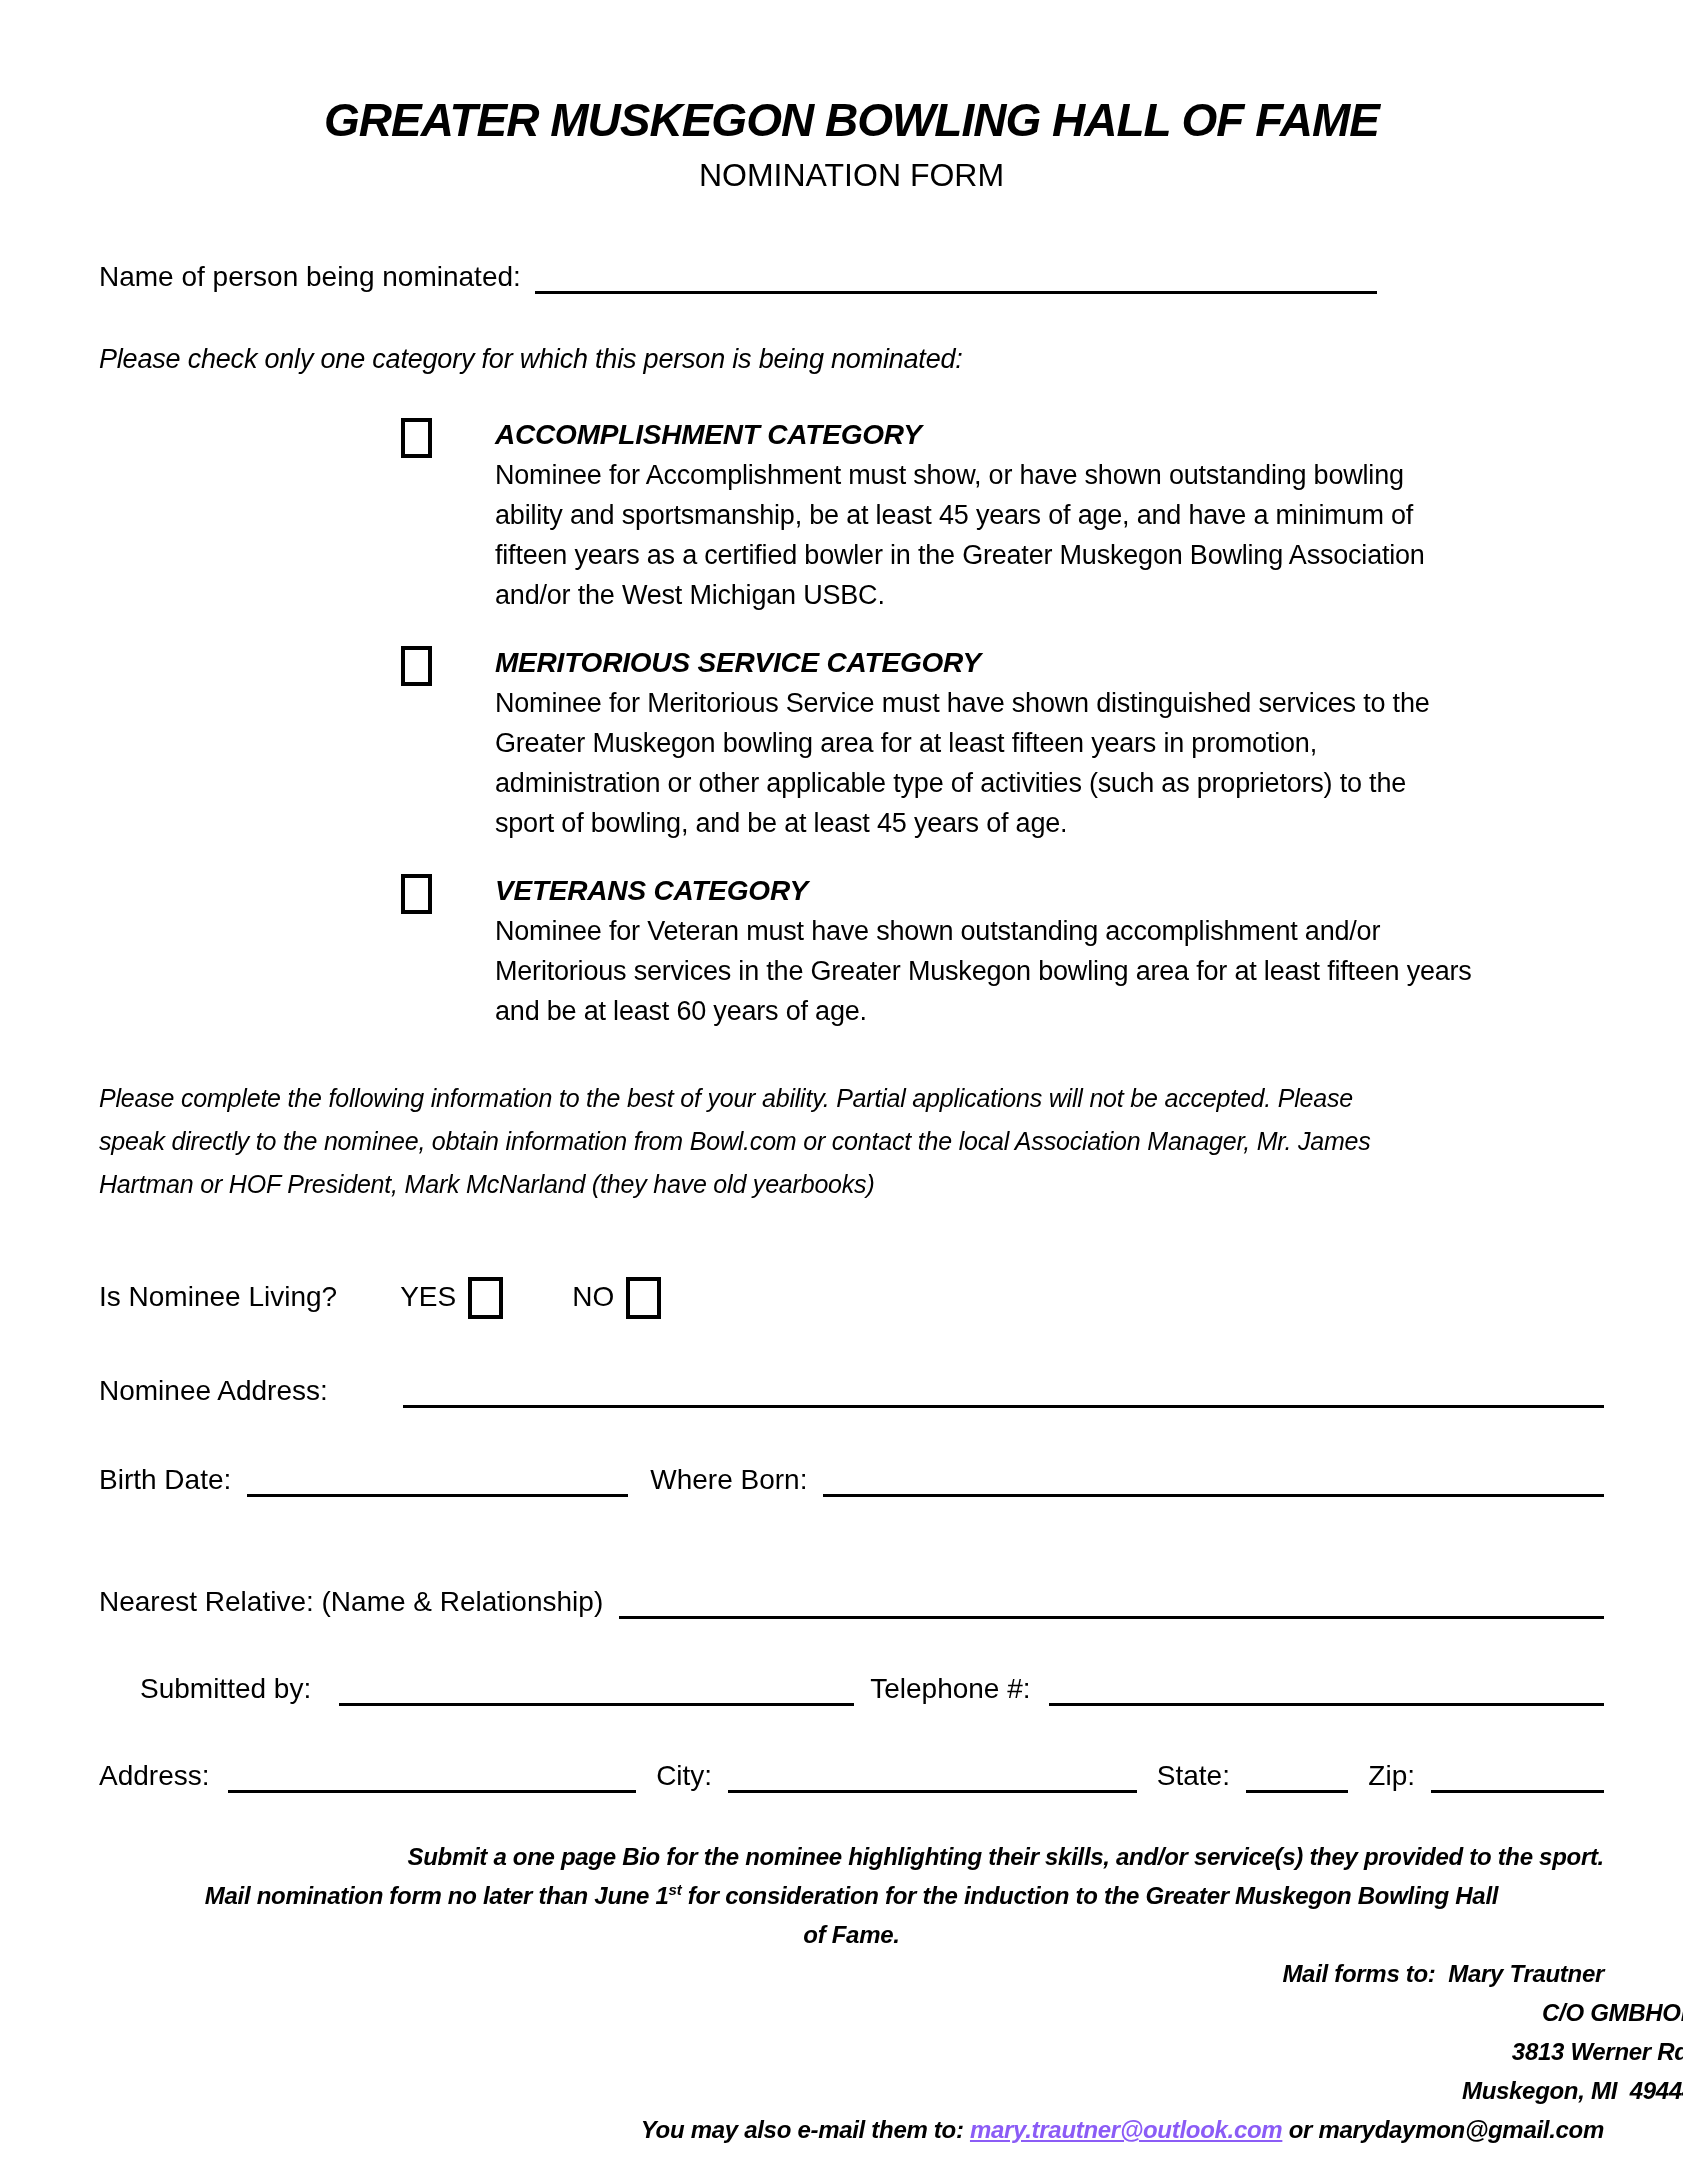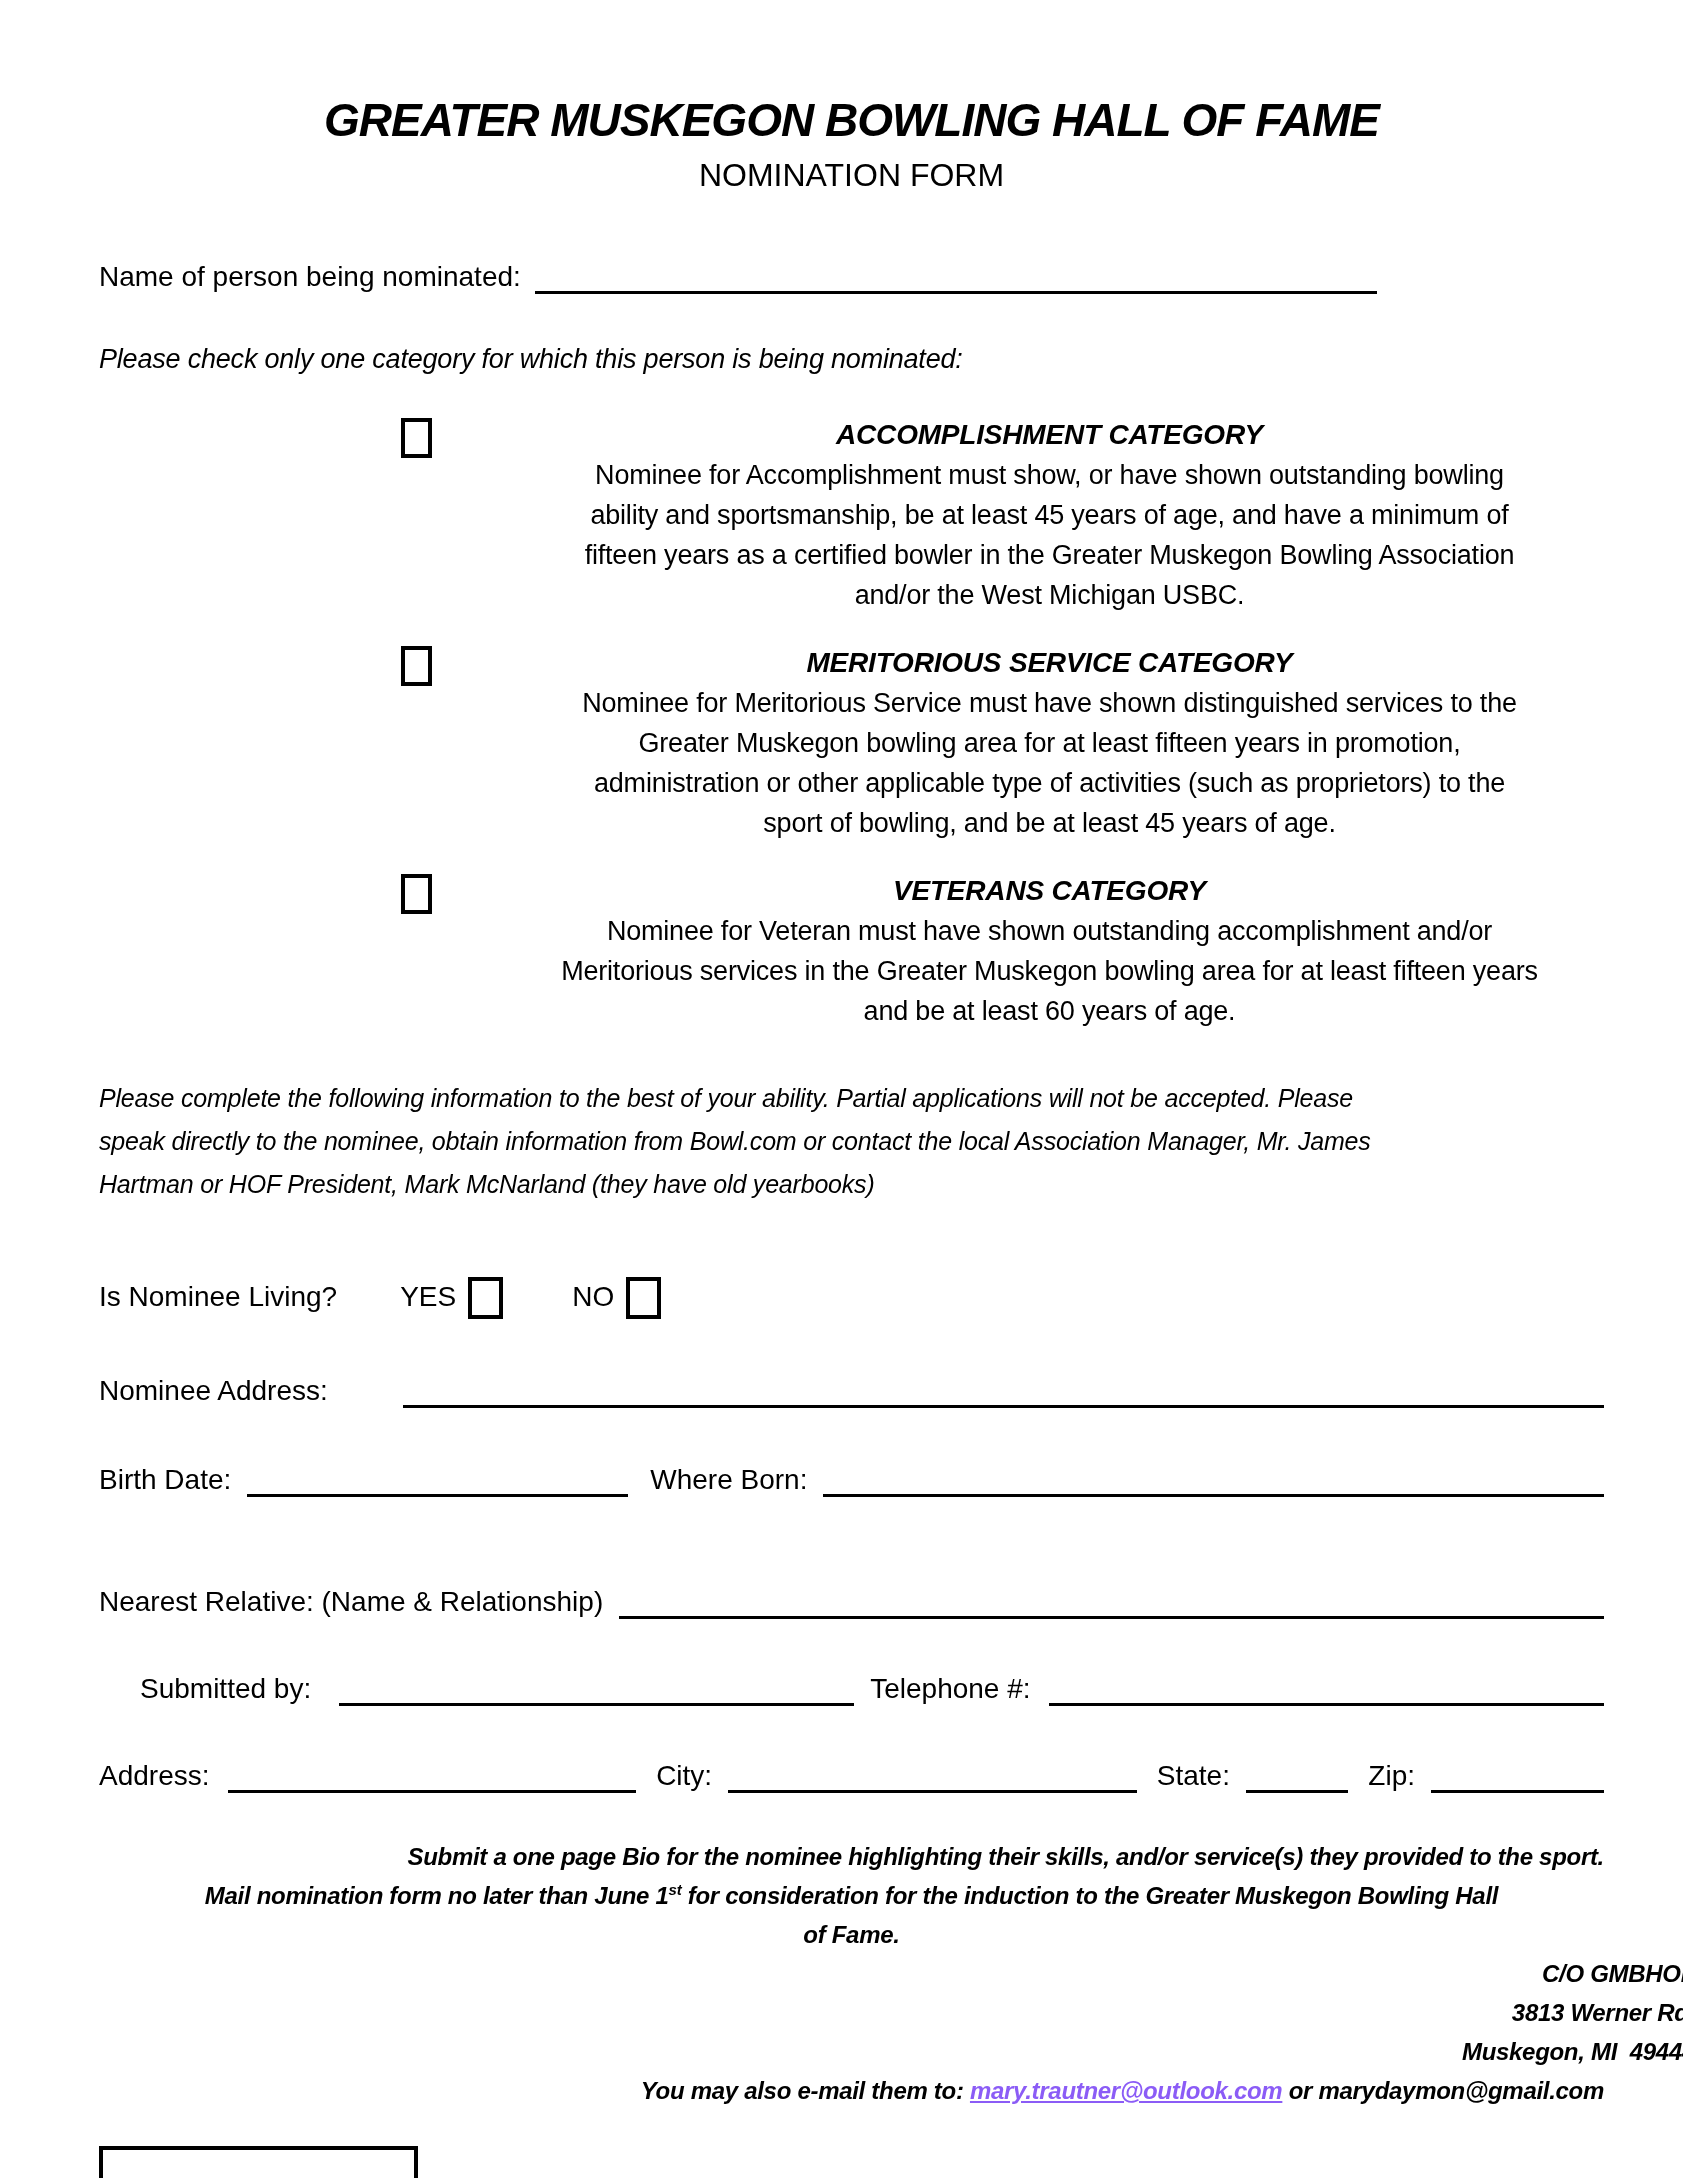--- a/index.html
+++ b/index.html
@@ -27,21 +27,21 @@
   .instruction{
     font-style:italic;font-size:27px;margin:0 0 40px 0;letter-spacing:-0.2px;
   }
   
   .category{display:flex;align-items:flex-start;margin-bottom:28px;}
   .checkbox{
     width:31px;height:40px;border:4px solid #000;box-sizing:border-box;
     background:#fff;flex:none;
   }
   .category .checkbox{margin-left:302px;margin-top:3px;}
-  .cat-content{margin-left:63px;width:1119px;line-height:40px;font-size:27px;letter-spacing:-0.2px;text-align:center;}
+  .cat-content{margin-left:63px;width:1119px;line-height:40px;font-size:27px;letter-spacing:-0.2px;}
   .cat-title{font-weight:700;font-style:italic;font-size:28px;}
   .cat-desc{white-space:pre-line;}
   
   .para{
     font-style:italic;font-size:25px;line-height:43px;letter-spacing:-0.2px;
     white-space:pre-line;margin:46px 0 0 0;width:1505px;
   }
   
   .living-row{margin-top:71px;align-items:flex-start;}
   .living-row .lbl{line-height:40px;}
@@ -175,20 +175,21 @@
     <span class="lbl state">State:</span>
     <span class="blank b3"></span>
     <span class="lbl zip">Zip:</span>
     <span class="blank b4"></span>
   </div>
 
   <div class="footer">
     <div class="fline">Submit a one page Bio for the nominee highlighting their skills, and/or service(s) they provided to the sport.</div>
     <div class="mail-line"><span>Mail nomination form no later than June 1</span><sup>st</sup><span> for consideration for the induction to the Greater Muskegon Bowling Hall
 of Fame.</span></div>
+    <div class="fline">Mail forms to:  Mary Trautner</div>
     <div class="fline addr-shift">C/O GMBHOF</div>
     <div class="fline addr-shift">3813 Werner Rd.</div>
     <div class="fline addr-shift">Muskegon, MI  49444</div>
     <div class="fline"><span>You may also e-mail them to: </span><span class="email-link">mary.trautner@outlook.com</span><span> or marydaymon@gmail.com</span></div>
   </div>
 
   <div class="date-box">
     
   </div>
 

